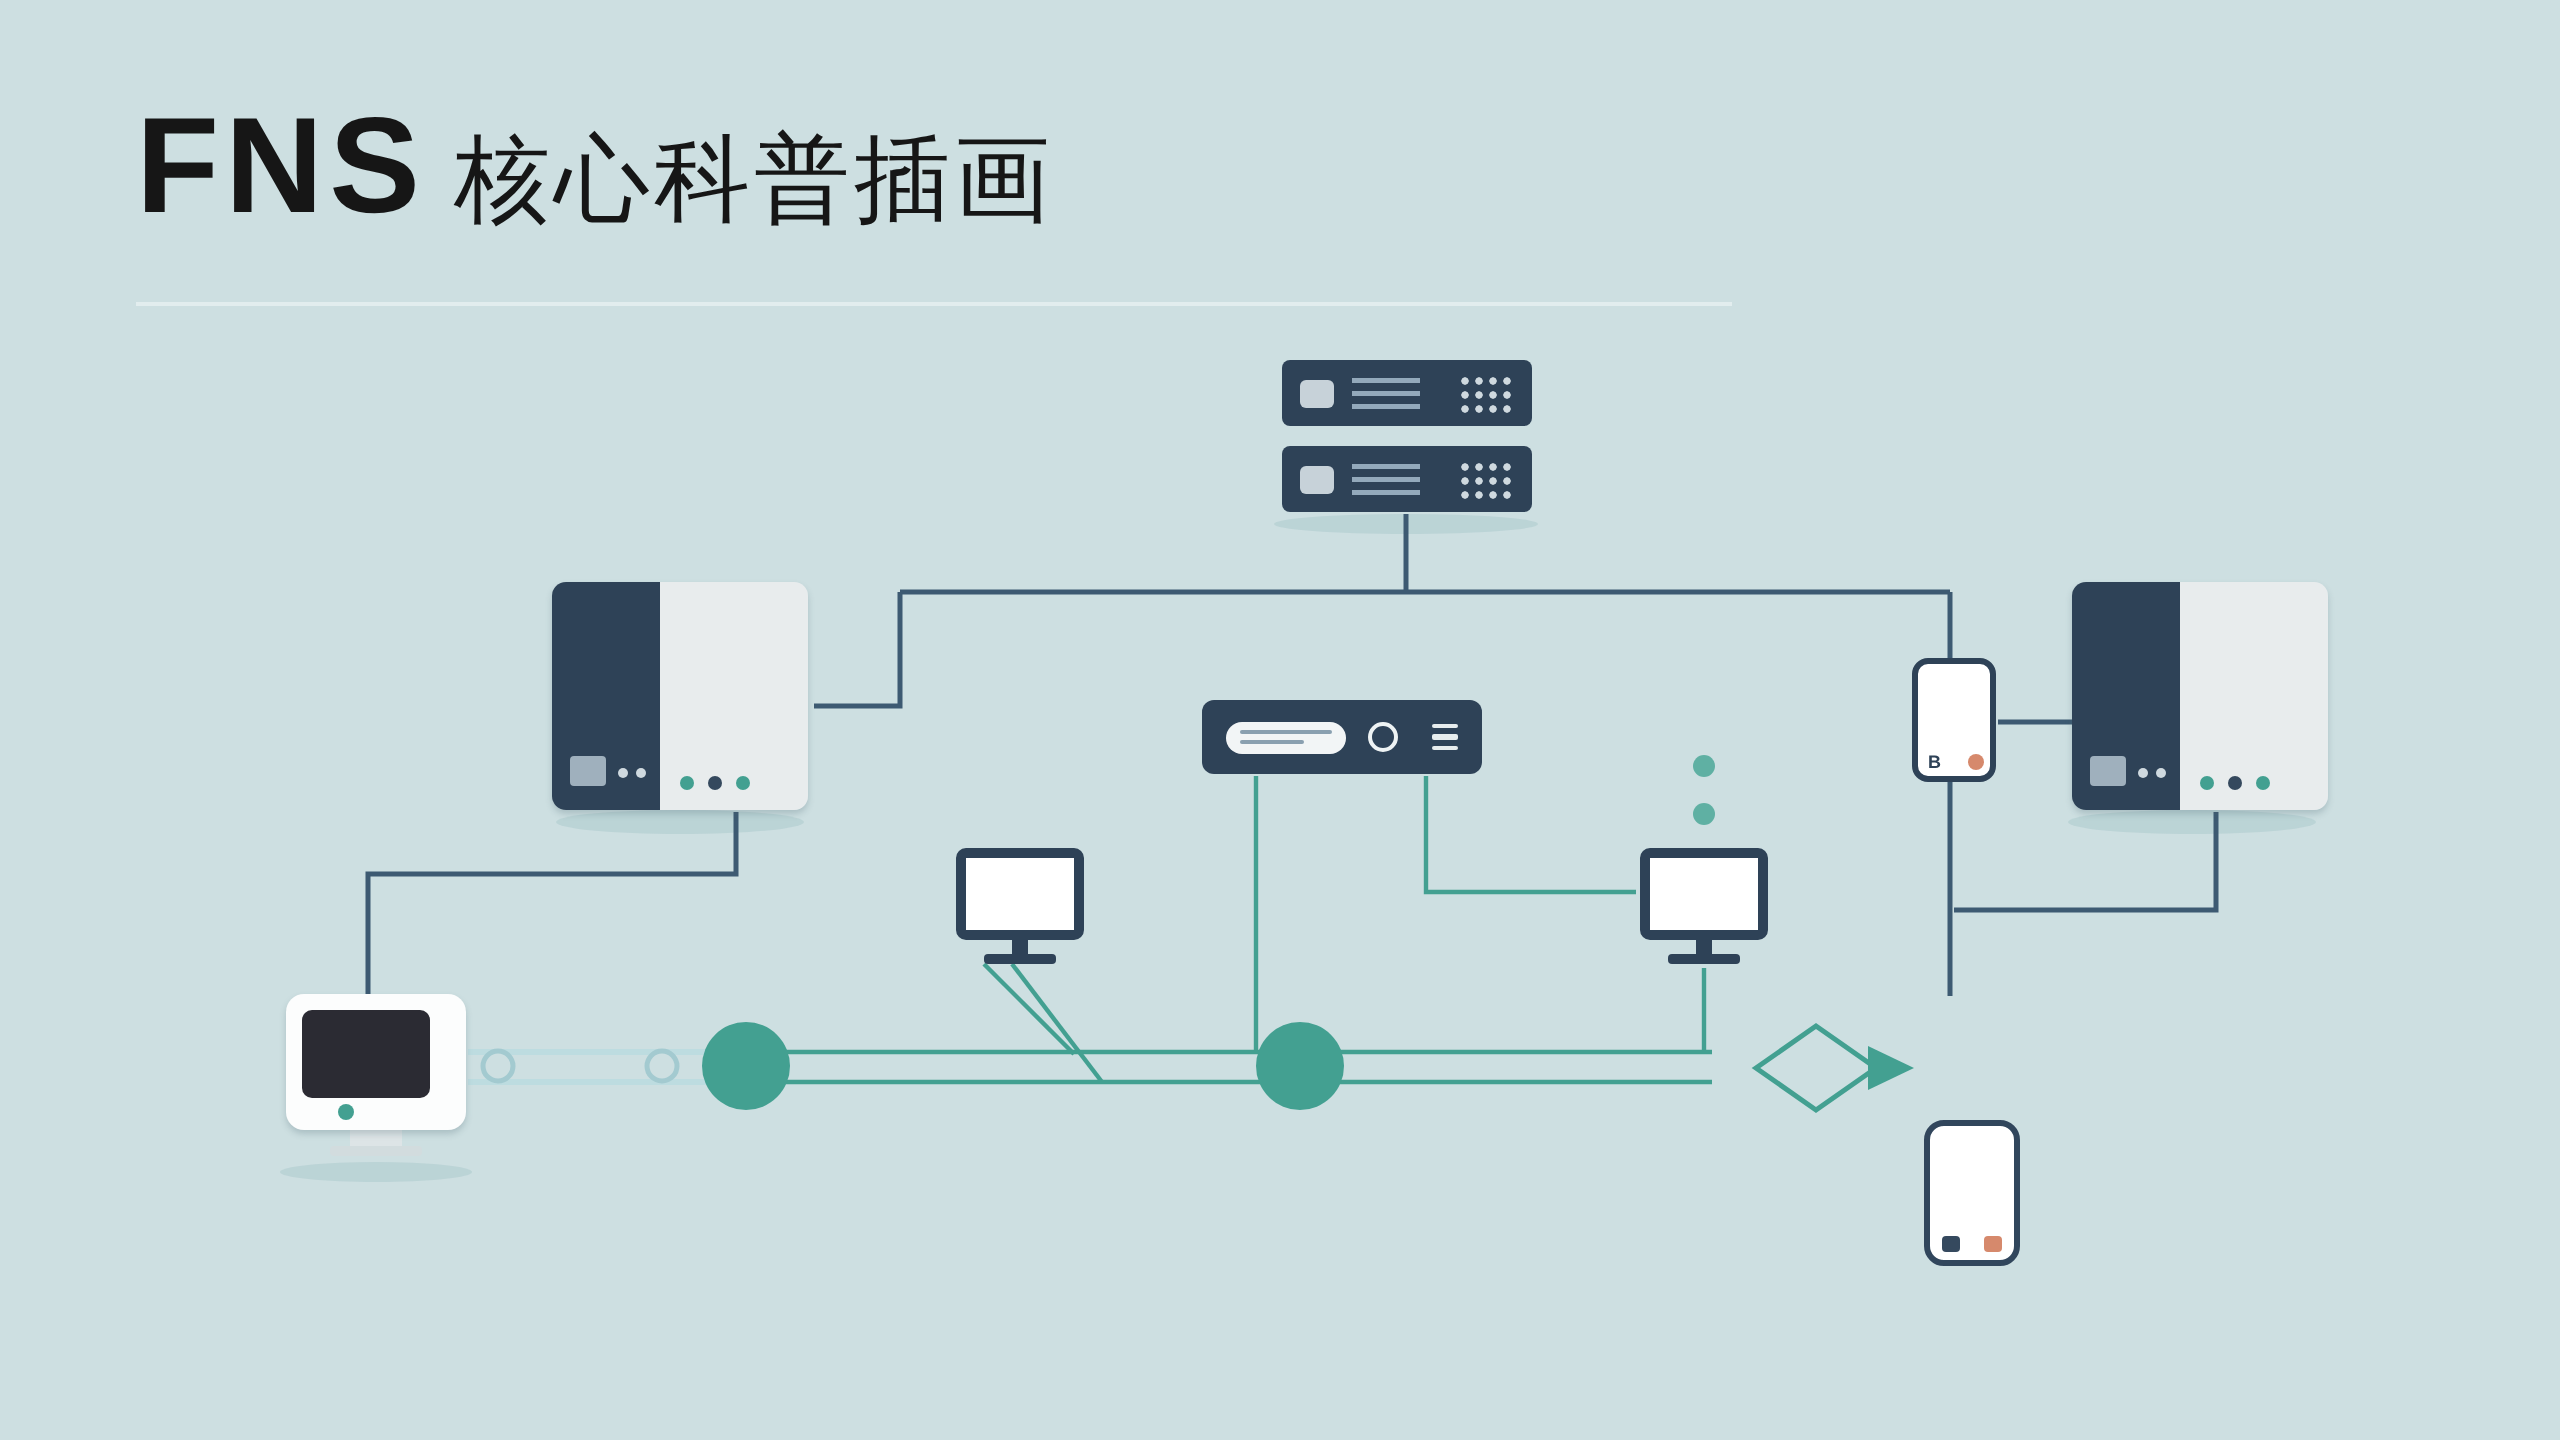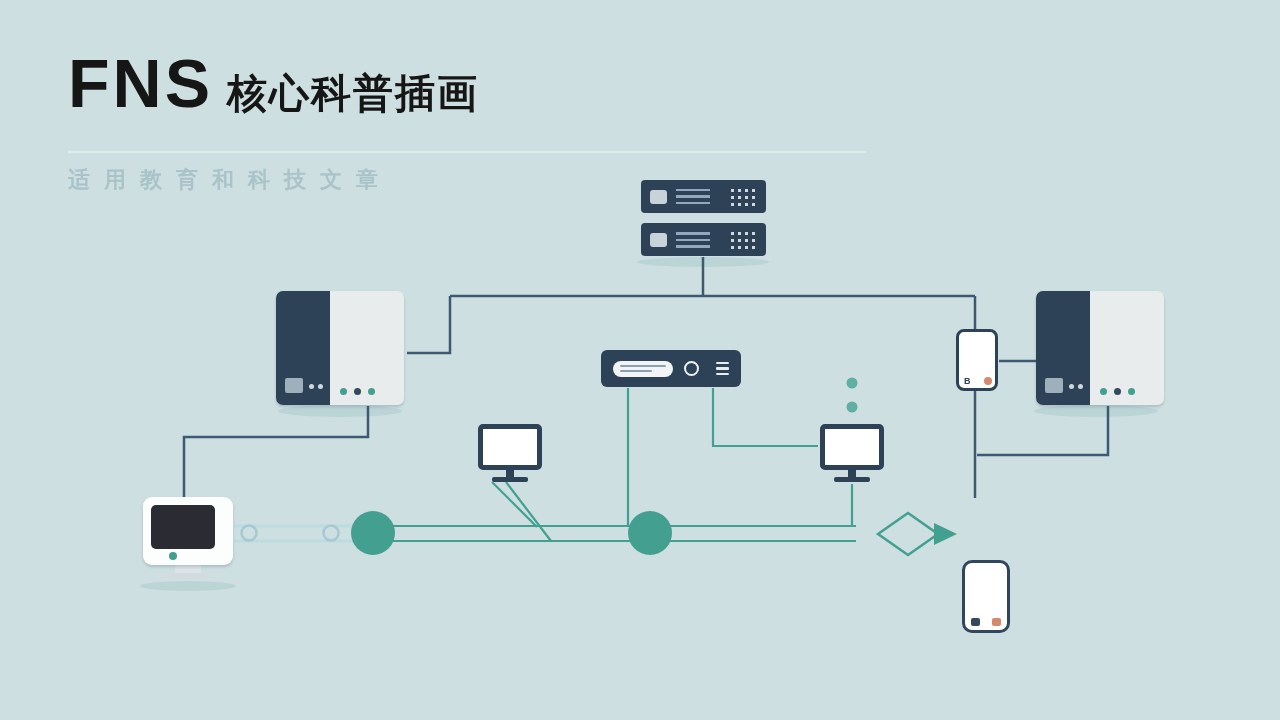--- a/index.html
+++ b/index.html
@@ -9,21 +9,21 @@
     background:var(--background,#cddfe1);
     overflow:hidden;
   }
   .stage { position:relative; width:1103px; height:720px; }
 
   
   .header { position:absolute; left:68px; top:44px; }
   .title-row { display:flex; align-items:baseline; gap:14px; color:var(--title,#161616); white-space:nowrap; }
   .title-en   { font-size:68px; font-weight:900; letter-spacing:3px; }
   .title-cn   { font-size:58px; font-weight:800; }
-  .title-rest { font-size:40px; font-weight:700; letter-spacing:2px; }
+  .title-rest { font-size:48px; font-weight:400; letter-spacing:2px; }
   .divider  { position:absolute; left:68px; top:151px; width:798px; height:2px; background:#e2edee; }
   .subtitle { position:absolute; left:68px; top:165px; font-size:22px; font-weight:600;
               letter-spacing:14px; color:var(--subtitle,#a9c3c9); white-space:nowrap; }
 
   
   svg.wires { position:absolute; left:0; top:0; pointer-events:none; }
   .wire-navy { stroke:var(--navy-line,#3d5a72); stroke-width:2.5; fill:none; }
   .wire-teal { stroke:var(--teal,#43a091); stroke-width:2.2; fill:none; }
   .wire-light{ stroke:var(--line-light,#bddce0); stroke-width:3; fill:none; }
 
@@ -138,21 +138,20 @@
     <polygon points="934,523 957,534 934,545" fill="#43a091"></polygon>
   </svg>
 
   <div class="header">
     <div class="title-row">
       <span class="title-en">FNS</span>
       <span class="title-rest">核心科普插画</span>
     </div>
   </div>
   <div class="divider"></div>
-  <div class="subtitle">适用教育和科技文章</div>
 
   <div class="dev rack-unit" style="left:641px; top:180px;">
     <span class="rack-power"></span>
     <span class="rack-vents"></span>
     <span class="rack-ports"></span>
   </div>
   <div class="dev rack-unit" style="left:641px; top:223px;">
     <span class="rack-power"></span>
     <span class="rack-vents"></span>
     <span class="rack-ports"></span>

